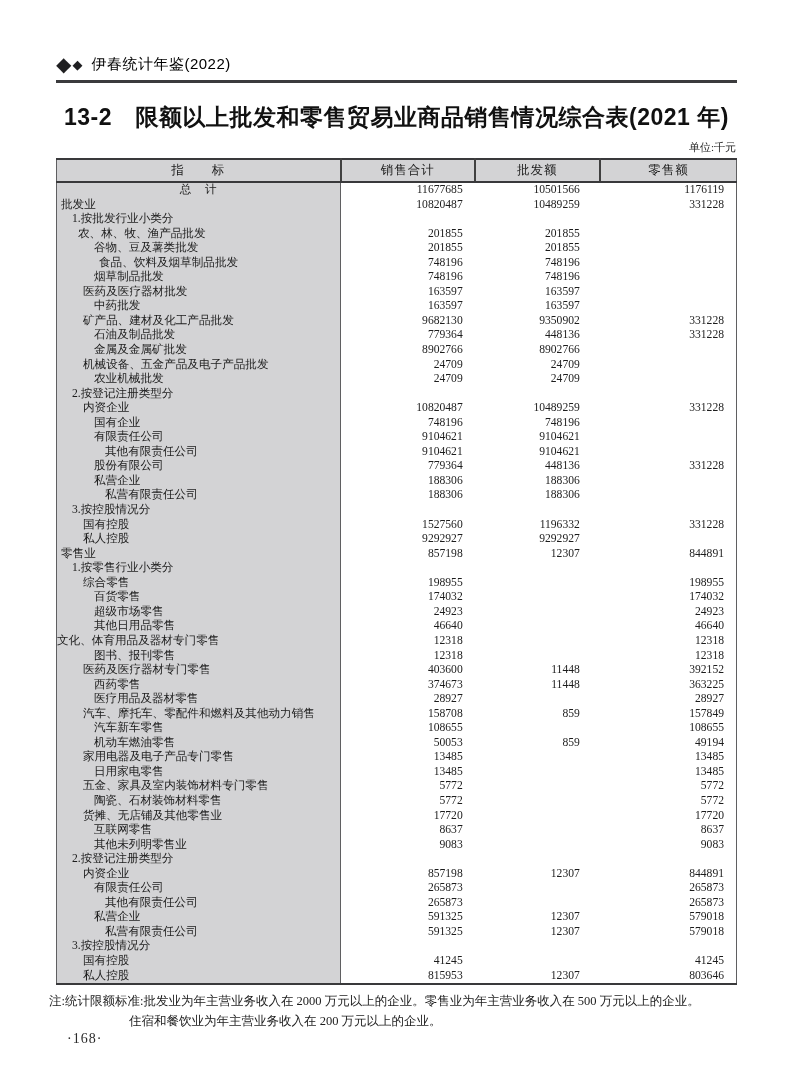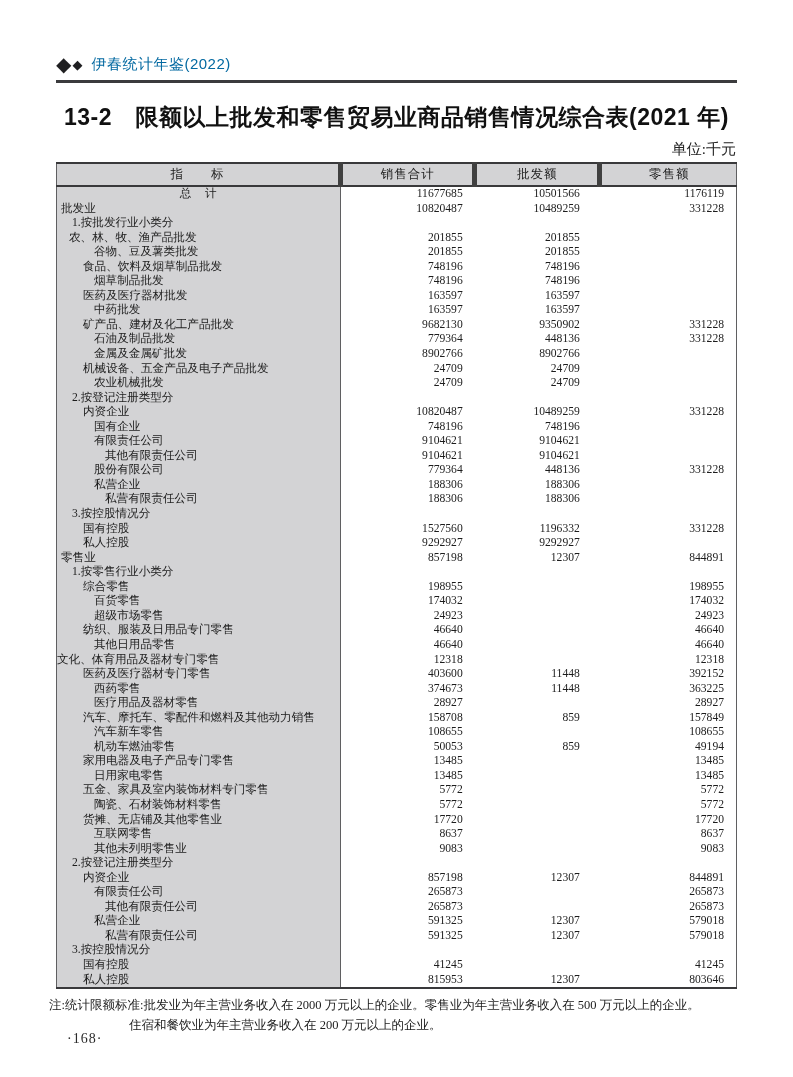--- a/index.html
+++ b/index.html
@@ -35,41 +35,41 @@
   .diamond-small {
     font-size: 13px;
     line-height: 1;
     color: #1f1f21;
     margin-left: 1px;
   }
   .brand-text {
     margin-left: 9px;
     font-family: "Liberation Sans", "DejaVu Sans", sans-serif;
     font-size: 15px;
-    color: #0369a1;
+    color: #000000;
     letter-spacing: 0.5px;
   }
   .header-rule {
     margin-top: 6px;
     border-bottom: 3px solid #3b3b3d;
   }
   
   .page-title {
     margin: 19px 0 0 0;
     font-family: "Liberation Sans", "DejaVu Sans", sans-serif;
     font-weight: bold;
     font-size: 23px;
     letter-spacing: 0.5px;
     text-align: center;
     color: #111;
     white-space: nowrap;
   }
   .unit-label {
     text-align: right;
-    font-size: 15px;
+    font-size: 11px;
     margin: 7px 1px 3px 0;
     color: #222;
   }
   
   table.stat-table {
     width: 100%;
     border-collapse: collapse;
     table-layout: fixed;
     border-top: 2px solid #39393b;
     border-bottom: 2px solid #39393b;
@@ -81,21 +81,21 @@
   col.c-who  { width: 18.4%; }
   col.c-ret  { width: 20.1%; }
   thead th {
     background: #d3d3d5;
     font-weight: normal;
     font-size: 12.5px;
     height: 21px;
     padding: 0;
     text-align: center;
     border-bottom: 2px solid #39393b;
-    border-left: 5px solid #404040;
+    border-left: 2px solid #404040;
     letter-spacing: 1px;
   }
   thead th:first-child { border-left: none; }
   tbody td {
     padding: 0;
     height: 14.55px;
     line-height: 14.55px;
     font-size: 11.6px;
     white-space: nowrap;
     overflow: hidden;
@@ -180,35 +180,35 @@
   </tr>
 
   <tr>
     <td class="ind" style="padding-left: 15px;">1.按批发行业小类分</td>
     <td class="num c1"></td>
     <td class="num c2"></td>
     <td class="num c3"></td>
   </tr>
 
   <tr>
-    <td class="ind" style="padding-left: 12px;">农、林、牧、渔产品批发</td>
+    <td class="ind" style="padding-left: 21px;">农、林、牧、渔产品批发</td>
     <td class="num c1">201855</td>
     <td class="num c2">201855</td>
     <td class="num c3"></td>
   </tr>
 
   <tr>
     <td class="ind" style="padding-left: 37px;">谷物、豆及薯类批发</td>
     <td class="num c1">201855</td>
     <td class="num c2">201855</td>
     <td class="num c3"></td>
   </tr>
 
   <tr>
-    <td class="ind" style="padding-left: 26px; font-family: Liberation Mono, monospace;">食品、饮料及烟草制品批发</td>
+    <td class="ind" style="padding-left: 42px; font-family: Liberation Mono, monospace;">食品、饮料及烟草制品批发</td>
     <td class="num c1">748196</td>
     <td class="num c2">748196</td>
     <td class="num c3"></td>
   </tr>
 
   <tr>
     <td class="ind" style="padding-left: 37px;">烟草制品批发</td>
     <td class="num c1">748196</td>
     <td class="num c2">748196</td>
     <td class="num c3"></td>
@@ -368,41 +368,41 @@
     <td class="num c3">174032</td>
   </tr>
 
   <tr>
     <td class="ind" style="padding-left: 37px;">超级市场零售</td>
     <td class="num c1">24923</td>
     <td class="num c2"></td>
     <td class="num c3">24923</td>
   </tr>
 
-  <tr>
-    <td class="ind" style="padding-left: 26px;">纺织、服装及日用品专门零售</td>
-    <td class="num c1">46640</td>
-    <td class="num c2"></td>
-    <td class="num c3">46640</td>
-  </tr>
 
   <tr>
     <td class="ind" style="padding-left: 37px;">其他日用品零售</td>
     <td class="num c1">46640</td>
     <td class="num c2"></td>
     <td class="num c3">46640</td>
   </tr>
 
   <tr>
     <td class="ind" style="">文化、体育用品及器材专门零售</td>
     <td class="num c1">12318</td>
     <td class="num c2"></td>
     <td class="num c3">12318</td>
   </tr>
 
+  <tr>
+    <td class="ind" style="padding-left: 37px;">图书、报刊零售</td>
+    <td class="num c1">12318</td>
+    <td class="num c2"></td>
+    <td class="num c3">12318</td>
+  </tr>
 
   <tr>
     <td class="ind" style="padding-left: 26px;">医药及医疗器材专门零售</td>
     <td class="num c1">403600</td>
     <td class="num c2">11448</td>
     <td class="num c3">392152</td>
   </tr>
 
   <tr>
     <td class="ind" style="padding-left: 37px;">西药零售</td>

